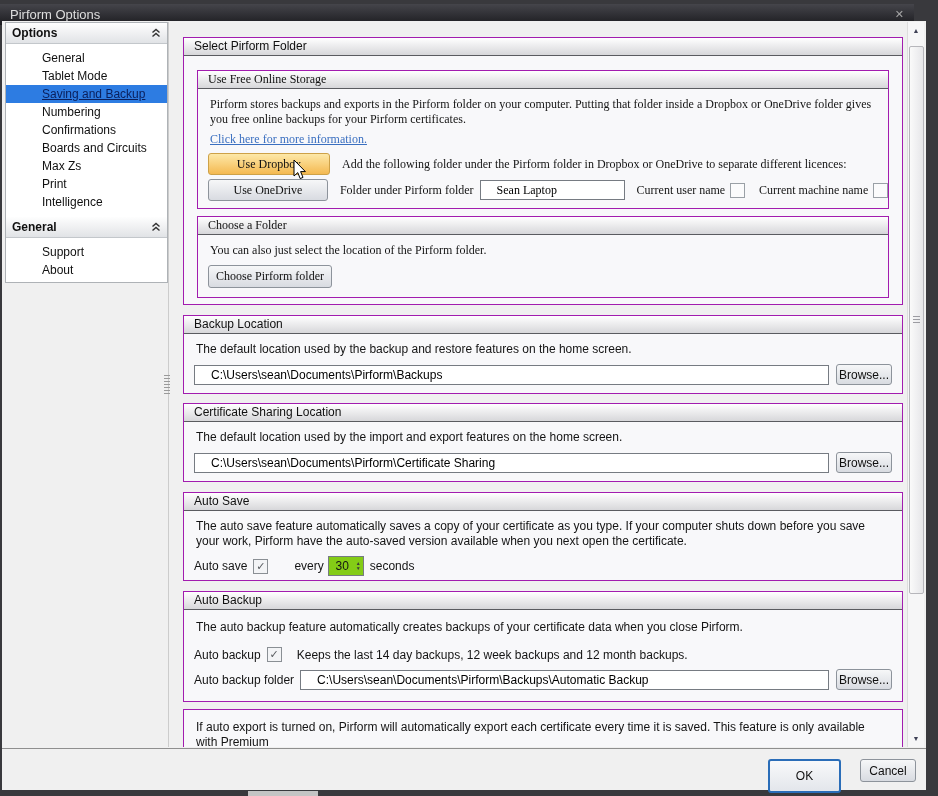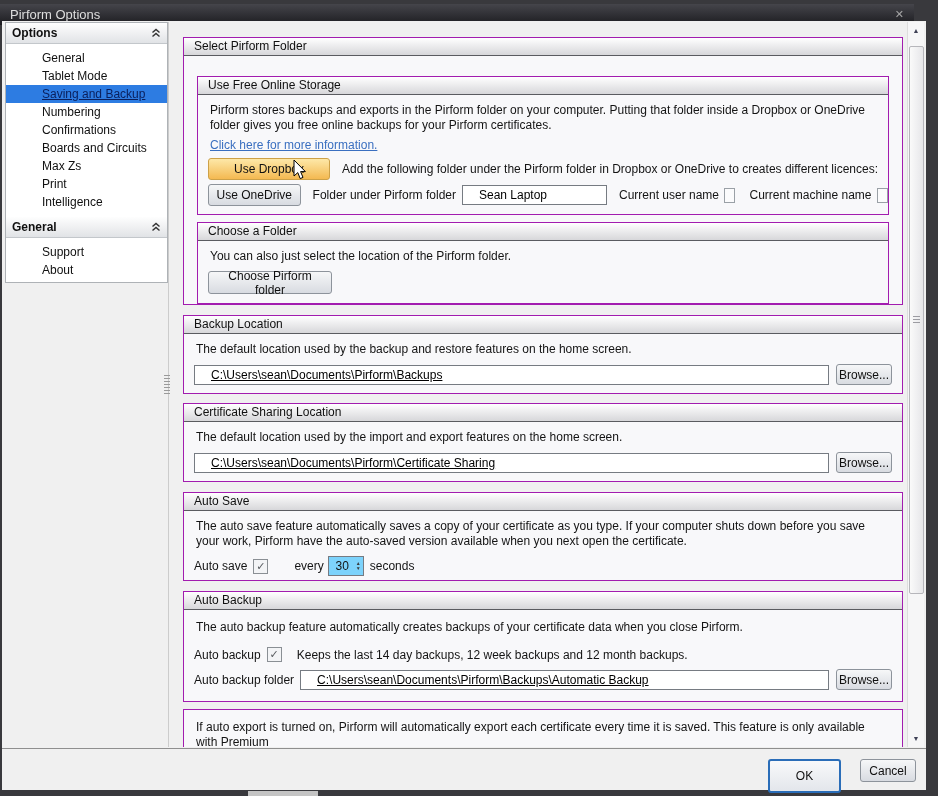--- a/index.html
+++ b/index.html
@@ -40,36 +40,36 @@
     background:linear-gradient(#fde8a8,#f4b951);border-color:#cda148;}
   .btn-od{width:122px;height:22px;margin-left:10px;}
   .btn-choose{width:124px;height:23px;margin:7px 0 0 10px;}
   .browse{width:56px;height:21px;margin-left:7px;flex:0 0 auto;}
   .ti{height:20px;border:1px solid #767b82;background:#fff;font-family:inherit;font-size:12px;
     padding:0 16px;box-sizing:border-box;}
   .cb{width:13px;height:13px;box-sizing:content-box;border:1px solid #9aa0a6;background:#fbfbfc;
     display:inline-flex;align-items:center;justify-content:center;font-size:11px;color:#56595d;}
   .cb.checked{background:#f3f4f6;border-color:#8a8f94;}
   .spin{display:inline-flex;align-items:center;width:36px;height:20px;box-sizing:border-box;
-    border:1px solid #767b82;background:#7dd3fc;}
+    border:1px solid #767b82;background:#84cc16;}
   .spin .num{flex:1;text-align:center;}
   .spin .arrows{display:flex;flex-direction:column;justify-content:center;line-height:5px;
     font-size:5px;color:#3a3a3a;padding-right:2px;}
   
   #gb-select{height:268px;margin-top:15px;}
-  .inner{margin:20px 13px 0 13px;}
+  .inner{margin:14px 13px 0 13px;font-family:Liberation Serif, serif;}
   #gb-ufos{height:139px;}
   #gb-choose{height:82px;margin-top:7px;}
   #gb-backup,#gb-cert{height:79px;margin-top:10px;}
   #gb-cert{margin-top:9px;}
   #gb-autosave{height:89px;margin-top:10px;}
   #gb-autobackup{height:111px;margin-top:10px;}
   #gb-autoexport{height:60px;margin-top:7px;}
   .path-row{display:flex;align-items:center;margin:7px 10px 0 10px;}
-  .path-input{flex:1;text-decoration:underline;}
+  .path-input{flex:1;}
   
   .scrollbar{position:absolute;left:907px;top:22px;width:17px;height:725px;background:#f6f6f7;
     border-left:1px solid #dddddd;box-sizing:border-box;}
   .sb-btn{position:absolute;left:0;width:16px;height:17px;display:flex;align-items:center;
     justify-content:center;font-size:7px;color:#3f4156;}
   .sb-up{top:0;}
   .sb-down{bottom:0;}
   .sb-thumb{position:absolute;left:1px;top:24px;width:13px;height:546px;
     background:linear-gradient(90deg,#fafafa,#e6e6e9);border:1px solid #b6b6bb;border-radius:2px;}
   .thumb-grip{position:absolute;left:3px;top:269px;width:7px;height:8px;
@@ -138,21 +138,21 @@
 
     <div class="gb" id="gb-select">
       <div class="gb-header">Select Pirform Folder</div>
 
       <div class="gb inner" id="gb-ufos">
         <div class="gb-header">Use Free Online Storage</div>
         <div class="desc">Pirform stores backups and exports in the Pirform folder on your computer.  Putting that folder inside a Dropbox or OneDrive folder gives you free online backups for your Pirform certificates.</div>
         <a class="link">Click here for more information.</a>
         <div class="row" style="margin:6px 0 0 0;">
           <button class="btn btn-db">Use Dropbox</button>
-          <span class="ml12 nw">Add the following folder under the Pirform folder in Dropbox or OneDrive to creates different licences:</span>
+          <span class="ml12 nw">Add the following folder under the Pirform folder in Dropbox or OneDrive to separate different licences:</span>
         </div>
         <div class="row" style="margin:4px 0 0 0;">
           <button class="btn btn-od">Use OneDrive</button>
           <span class="ml12 nw">Folder under Pirform folder</span>
           <input class="ti ml6" style="width: 145px;" value="Sean Laptop">
           <span class="ml12 nw">Current user name</span>
           <span class="cb ml5"></span>
           <span class="ml14 nw">Current machine name</span>
           <span class="cb ml5"></span>
         </div>

